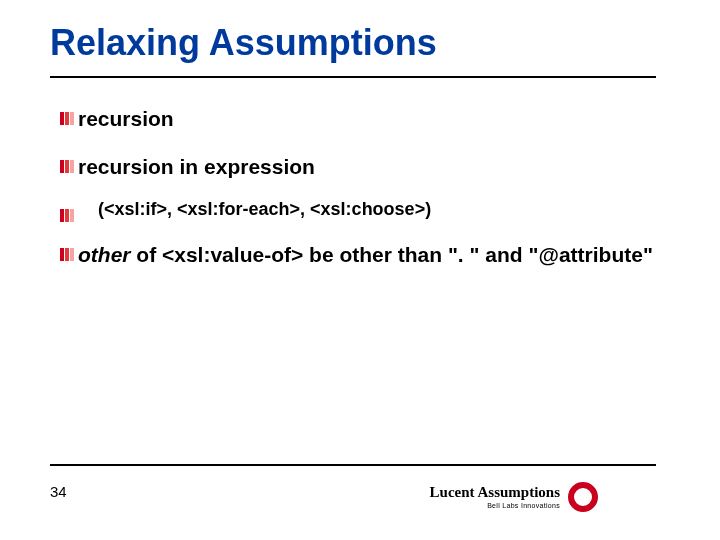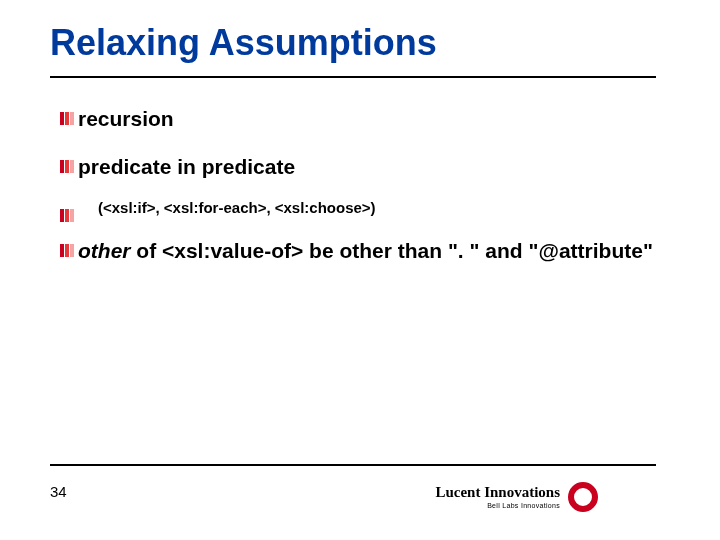--- a/index.html
+++ b/index.html
@@ -53,21 +53,21 @@
     position: absolute;
     left: 0;
     top: 6px;
     width: 15px;
     height: 13px;
   }
   .bullet .b1 { position:absolute; left:0;  top:0; width:4px; height:13px; background:#c9001e; }
   .bullet .b2 { position:absolute; left:5px;top:0; width:4px; height:13px; background:#e73b3b; }
   .bullet .b3 { position:absolute; left:10px;top:0; width:4px; height:13px; background:#f6a3a3; }
   .subline {
-    font-size: 15px;
+    font-size: 18px;
     font-weight: bold;
     padding-left: 38px;
     margin-top: -4px;
     margin-bottom: 22px;
   }
   .italic { font-style: italic; }
   .footer-rule {
     position: absolute;
     left: 50px;
     bottom: 74px;
@@ -133,21 +133,21 @@
         </span>
       <span>recursion</span>
     </div>
 
     <div class="item">
       <span class="bullet">
           <span class="b1"></span>
           <span class="b2"></span>
           <span class="b3"></span>
         </span>
-      <span>predicate in predicate</span>
+      <span>recursion in expression</span>
     </div>
 
     <div class="item">
       <span class="bullet">
           <span class="b1"></span>
           <span class="b2"></span>
           <span class="b3"></span>
         </span>
     </div>
     <div class="subline">(&lt;xsl:if&gt;, &lt;xsl:for-each&gt;, &lt;xsl:choose&gt;)</div>
@@ -169,19 +169,19 @@
       <span><span class="italic">other</span><span> of &lt;xsl:value-of&gt; be other than ". " and "@attribute"</span></span>
     </div>
 
   </div>
 
   <div class="footer-rule"></div>
   <div class="page-num">34</div>
 
   <div class="brand">
     <div class="brand-text">
-      <div class="brand-main">Lucent Innovations</div>
+      <div class="brand-main">Lucent Assumptions</div>
       <div class="brand-sub">Bell Labs Innovations</div>
     </div>
     <div class="ring"></div>
   </div>
 
 </div>
 
 </body></html>

